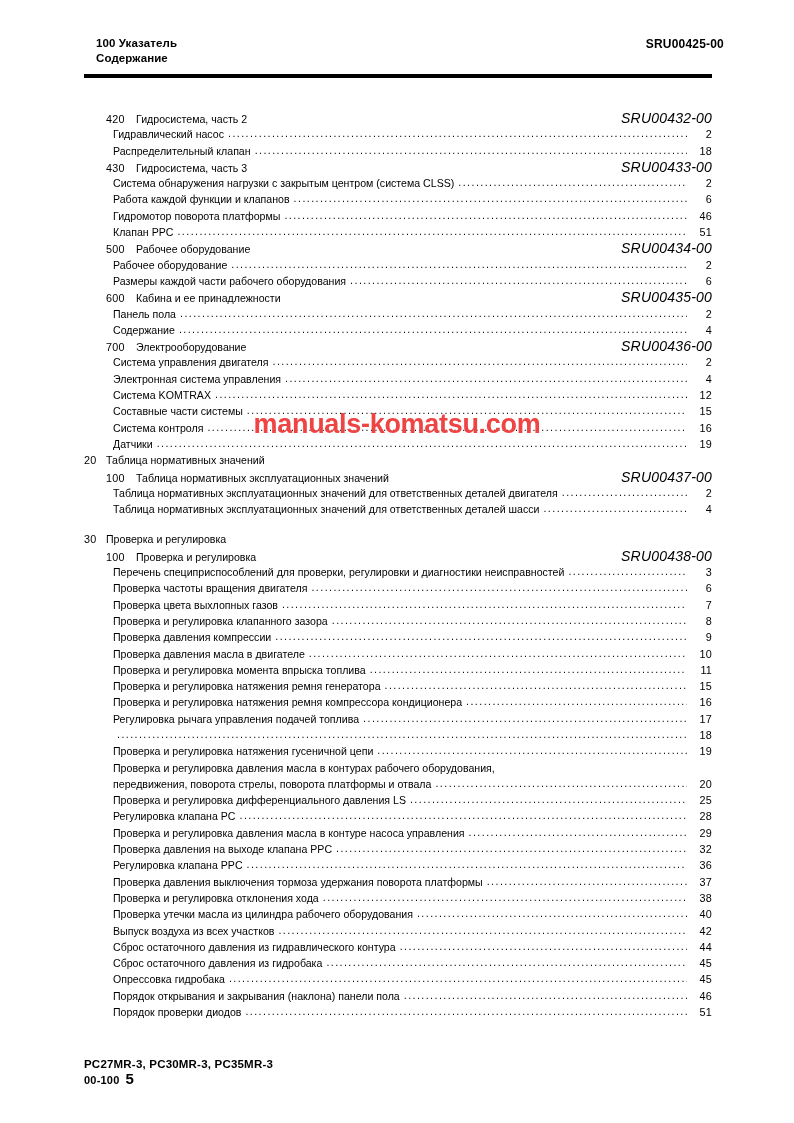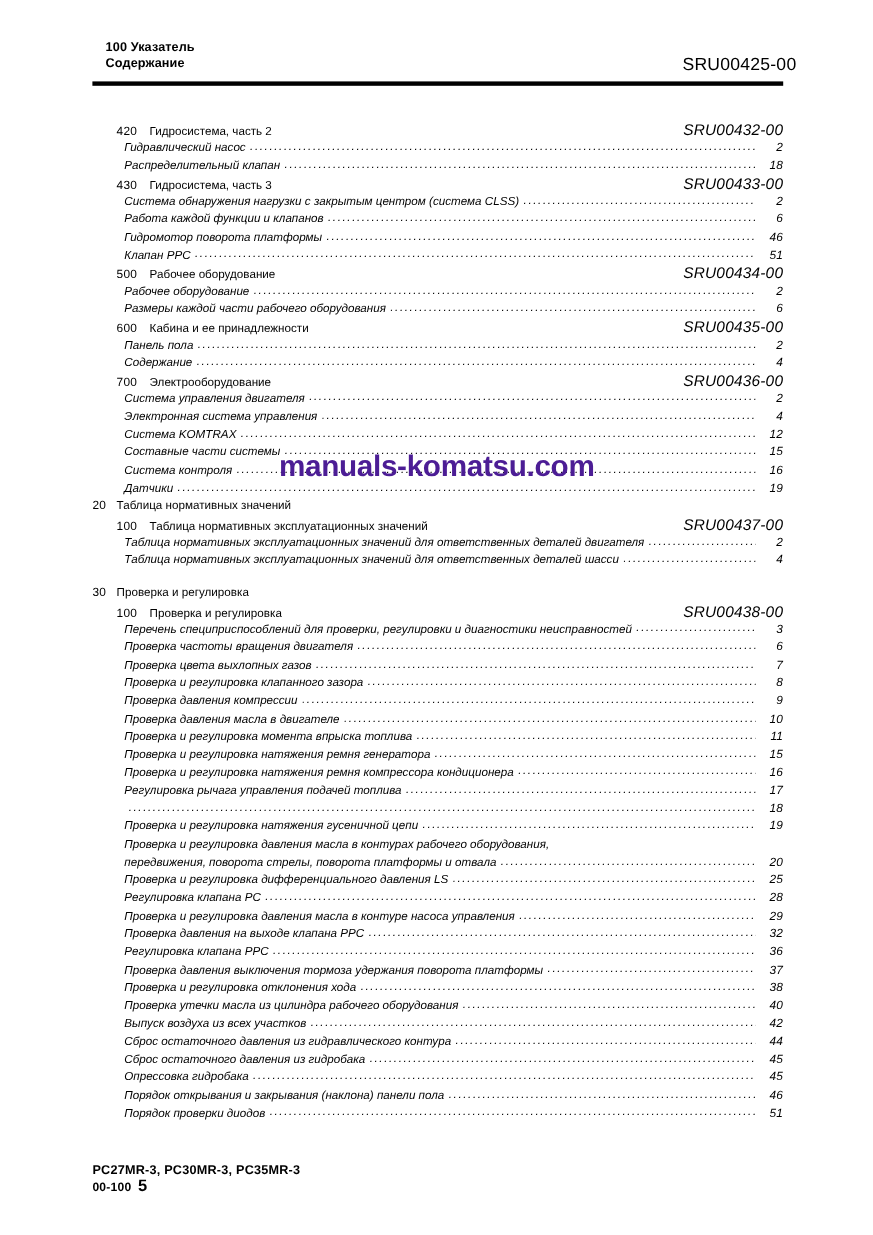--- a/index.html
+++ b/index.html
@@ -37,24 +37,24 @@
   }
   .header-left {
     font-size: 11.5px;
     font-weight: bold;
     line-height: 15px;
     letter-spacing: 0.1px;
   }
   .header-title-1 { white-space: nowrap; }
   .header-title-2 { white-space: nowrap; }
   .header-code {
-    font-size: 16px;
-    font-weight: normal;
-    letter-spacing: 0.2px;
-    margin-top: 15px;
+    font-size: 12px;
+    font-weight: bold;
+    letter-spacing: 0.2px;
+    margin-top: 1px;
     white-space: nowrap;
   }
   .header-rule {
     position: absolute;
     left: 84px;
     top: 74px;
     width: 628px;
     height: 4px;
     background: #000;
   }
@@ -79,21 +79,21 @@
 
   
   .num {
     flex: 0 0 auto;
     font-size: 10.8px;
     letter-spacing: 0.2px;
   }
   .lvl1 .num { width: 22px; }
   .lvl2 { padding-left: 22px; }
   .lvl2 .num { width: 30px; }
-  .lvl3 { padding-left: 29px; font-style: italic; }
+  .lvl3 { padding-left: 29px; }
 
   .label {
     flex: 0 0 auto;
   }
 
   .leader {
     flex: 1 1 auto;
     overflow: hidden;
     margin: 0 3px 0 4px;
     font-size: 10.6px;
@@ -125,21 +125,21 @@
   
   .watermark {
     position: absolute;
     left: 0;
     top: 409px;
     width: 794px;
     text-align: center;
     font-size: 27px;
     font-weight: bold;
     letter-spacing: -0.3px;
-    color: #4c1d95;
+    color: #ef4444;
     z-index: 5;
   }
 
   
   .footer {
     position: absolute;
     left: 84px;
     top: 1058px;
     width: 628px;
     display: flex;

